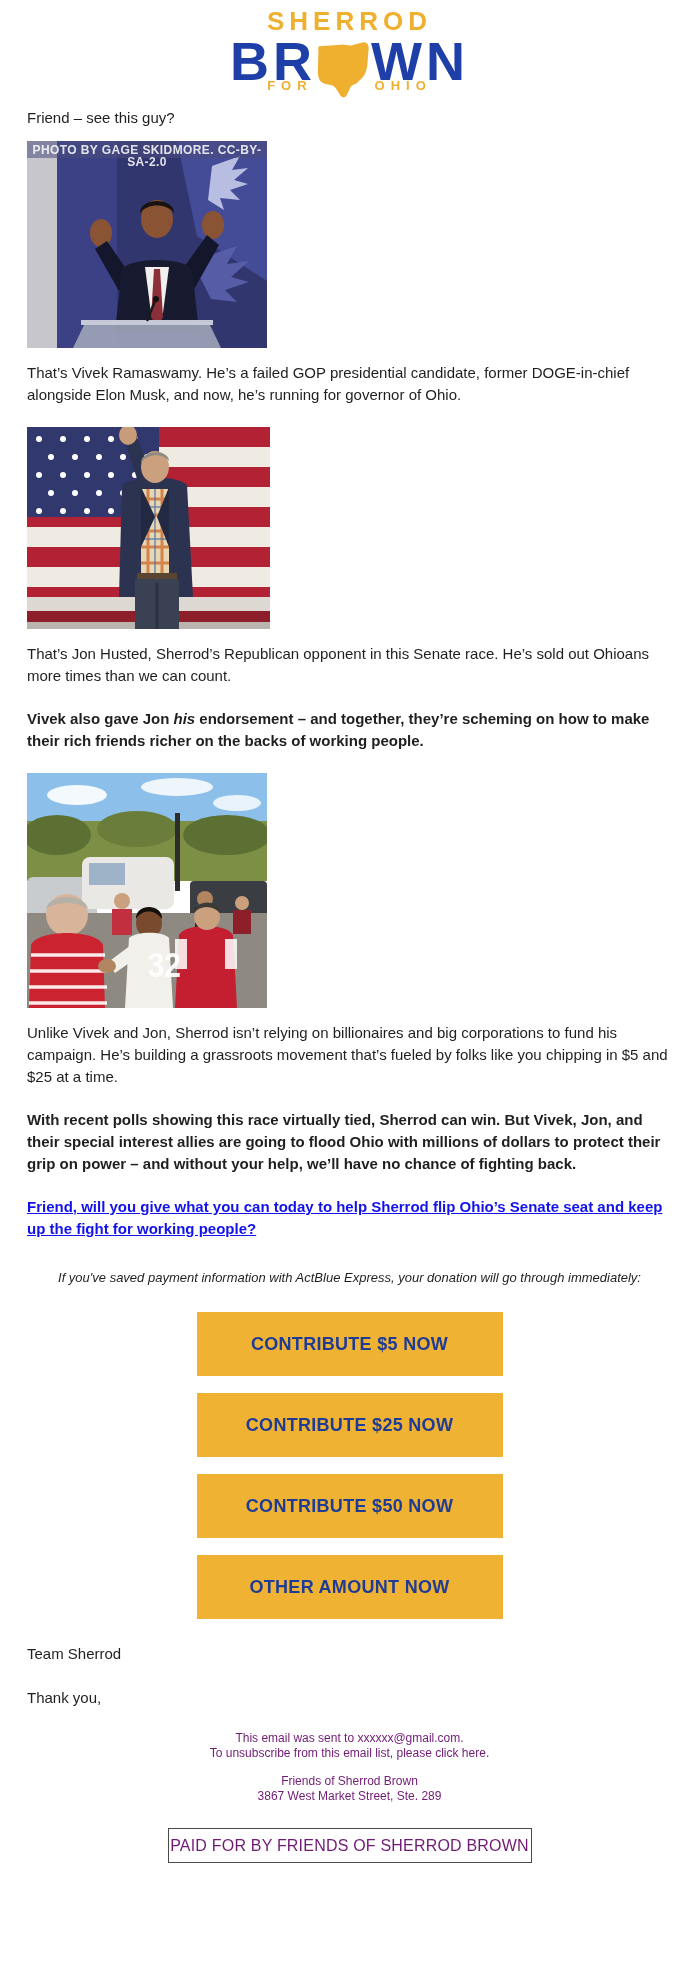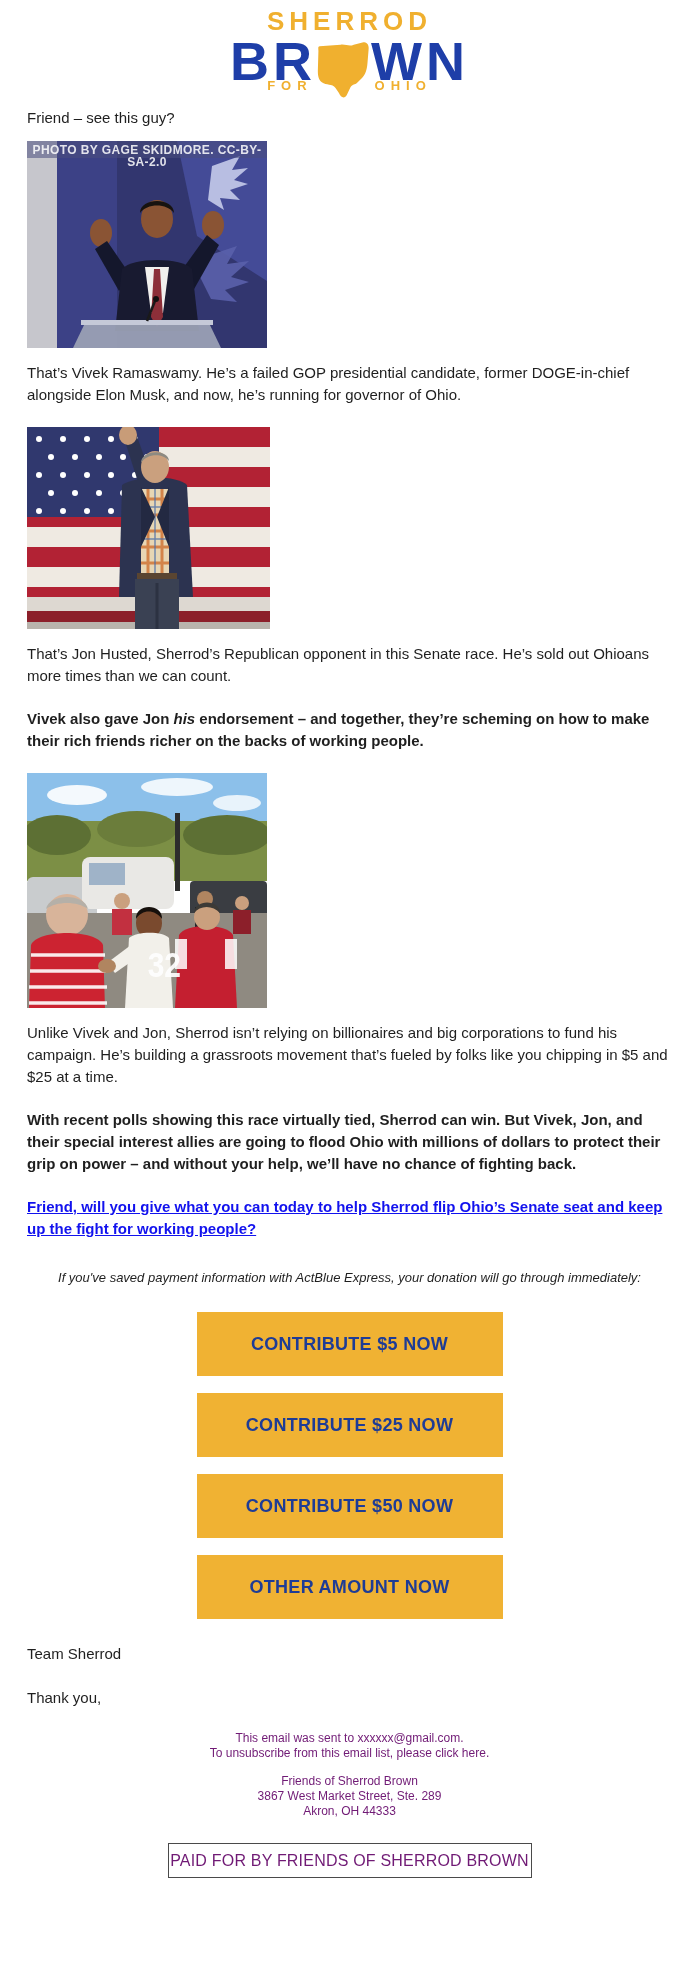--- a/index.html
+++ b/index.html
@@ -248,18 +248,17 @@
   <p class="closing">Thank you,</p>
 
   <div class="footer">
     <div class="block">
       <div>This email was sent to xxxxxx@gmail.com.</div>
       <div><span>To unsubscribe from this email list, </span><span class="unsub-link">please click here.</span></div>
     </div>
     <div class="block">
       <div>Friends of Sherrod Brown</div>
       <div>3867 West Market Street, Ste. 289</div>
-      <div>Akron, OH 44333</div>
     </div>
     <div class="paidfor">PAID FOR BY FRIENDS OF SHERROD BROWN</div>
   </div>
 
 </div>
 
 </body></html>

